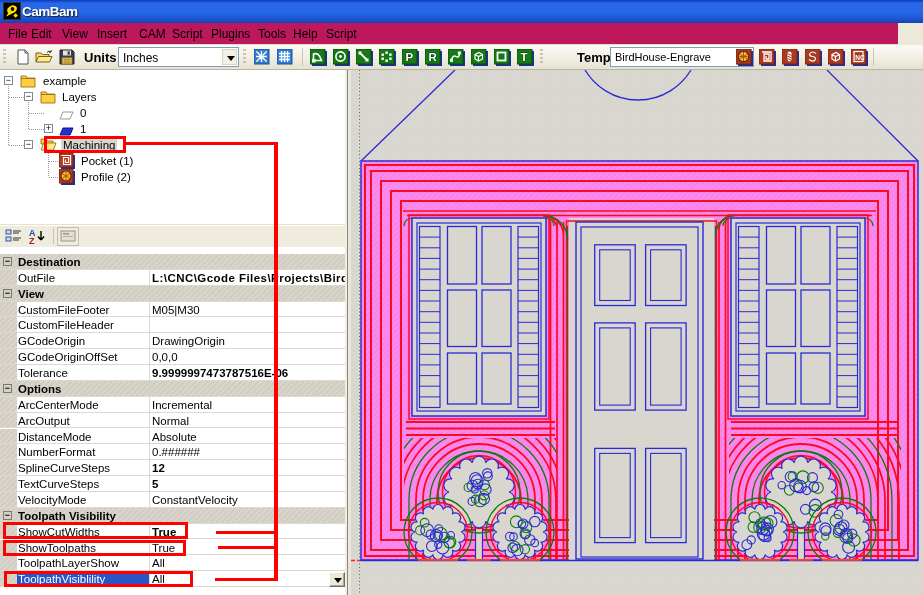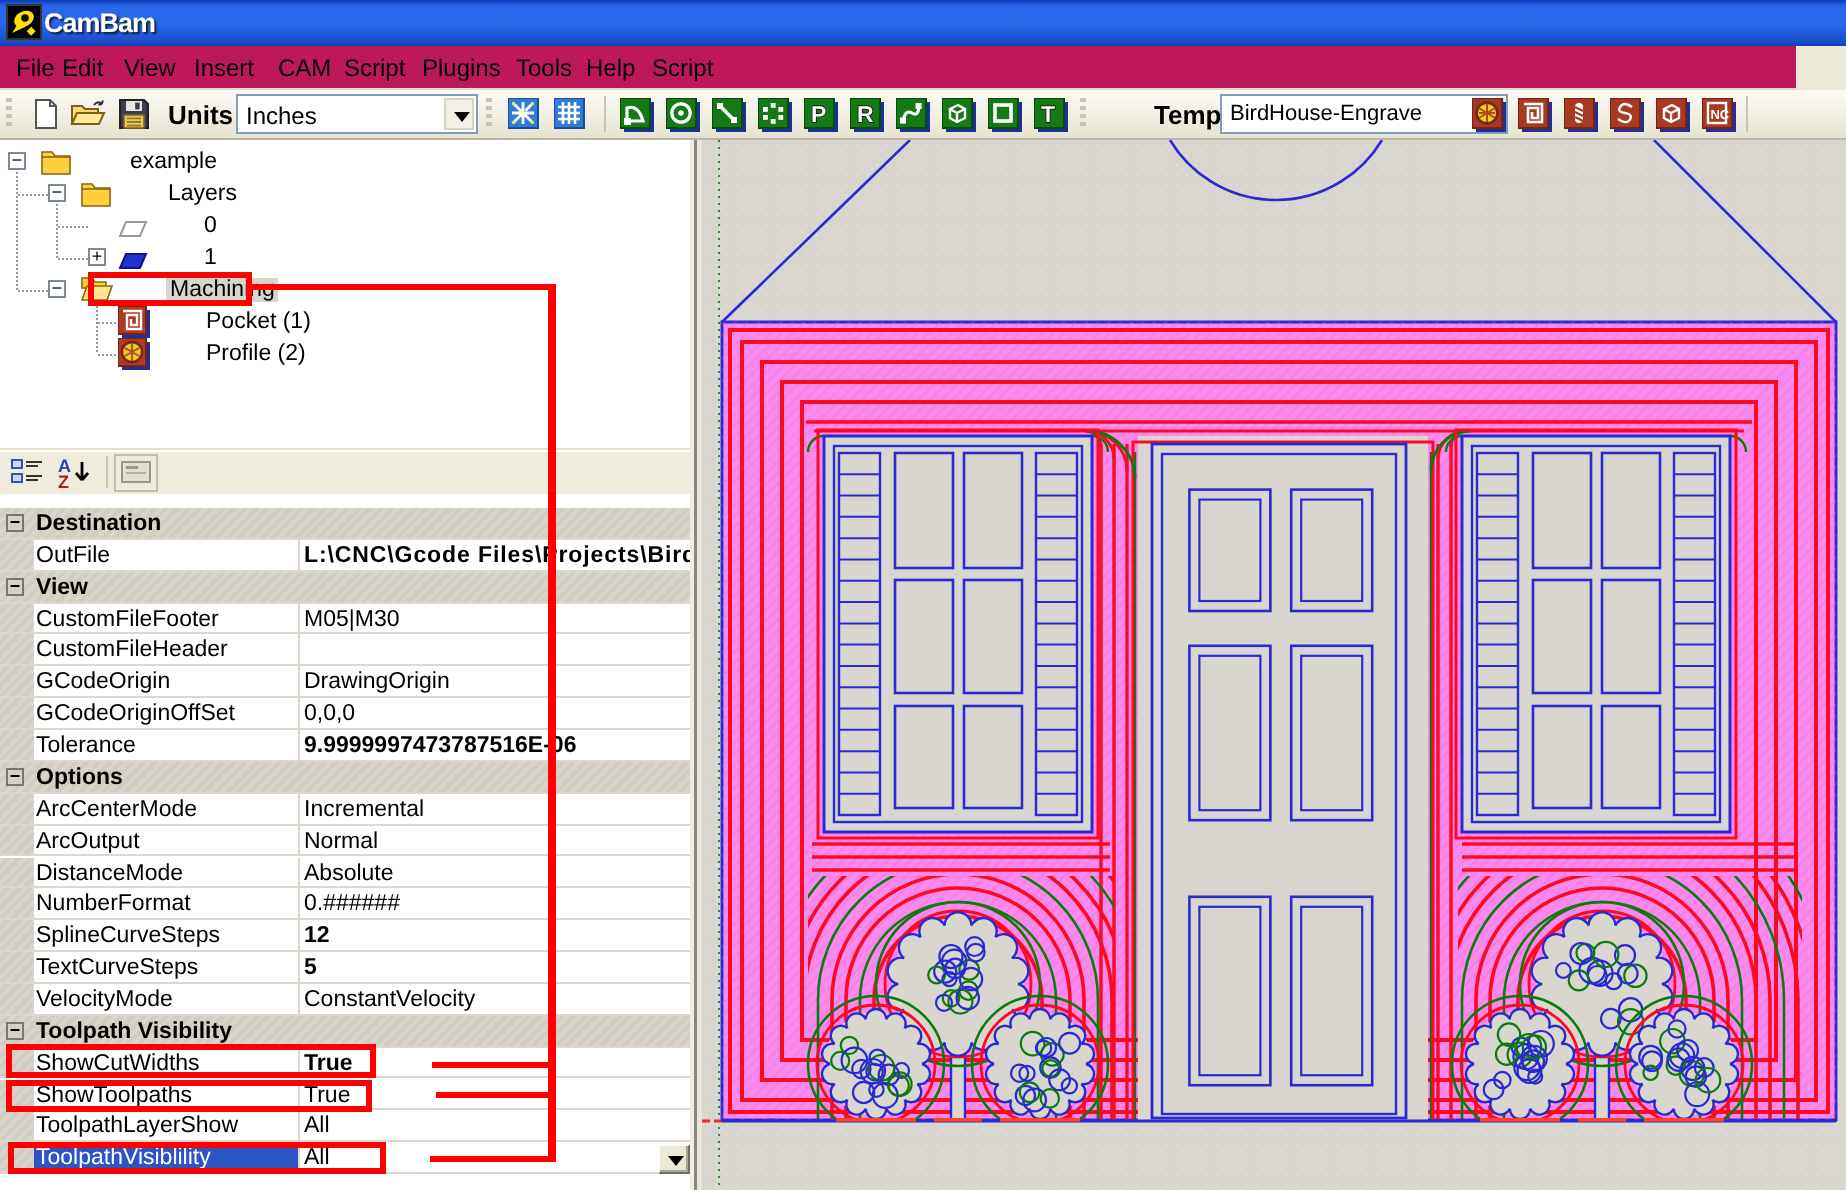--- a/index.html
+++ b/index.html
@@ -21,21 +21,21 @@
 .combo .cb{position:absolute;right:1px;top:1px;width:15px;height:16px;background:#F2EFE4;border:1px solid #D8D4C2;}
 .combo .cb:after{content:"";position:absolute;left:4px;top:6px;border:4px solid transparent;border-top:5px solid #000;}
 .ticon{position:absolute;top:4px;width:15px;height:15px;}
 
 #tree{left:0;top:70px;width:345px;height:152px;background:#fff;}
 #treebot{left:0;top:222px;width:345px;height:3px;background:#fff;border-bottom:1px solid #E6E2C8;}
 #ptool{left:0;top:225px;width:345px;height:22px;background:#EFECDE;}
 #pgrid{left:0;top:247px;width:345px;height:348px;background:#fff;}
 #splitter{left:345px;top:70px;width:6px;height:525px;background:linear-gradient(90deg,#F0EDE2 0,#F0EDE2 2px,#8a877c 2px,#8a877c 3.5px,#E9E6DB 3.5px);}
 
-.trow{position:absolute;font-size:11.5px;color:#000;margin-left:22px;}
+.trow{position:absolute;font-size:11.5px;color:#000;}
 .exp{position:absolute;width:9px;height:9px;border:1px solid #7d8a99;background:#fff;font-size:9px;line-height:7px;text-align:center;color:#000;}
 
 .prow{position:absolute;left:0;width:345px;overflow:hidden;border-bottom:1px solid #DCD8CE;}
 .pmargin{position:absolute;left:0;top:0;bottom:0;width:17px;background:repeating-linear-gradient(135deg,#D9D5CB 0 2px,#D1CDC2 2px 4px);}
 .pcat{background:repeating-linear-gradient(135deg,#D9D5CB 0 2px,#D1CDC2 2px 4px);font-weight:bold;}
 .pname{position:absolute;left:18px;top:2px;font-size:11.5px;white-space:nowrap;}
 .pval{position:absolute;left:152px;top:2px;font-size:11.5px;white-space:nowrap;}
 .pvline{position:absolute;left:149px;top:0;bottom:0;width:1px;background:#DCD8CE;}
 .pminus{position:absolute;left:3px;top:3px;width:9px;height:9px;border:1px solid #777;background:#D5D1C7;font-size:9px;line-height:7px;text-align:center;}
 

